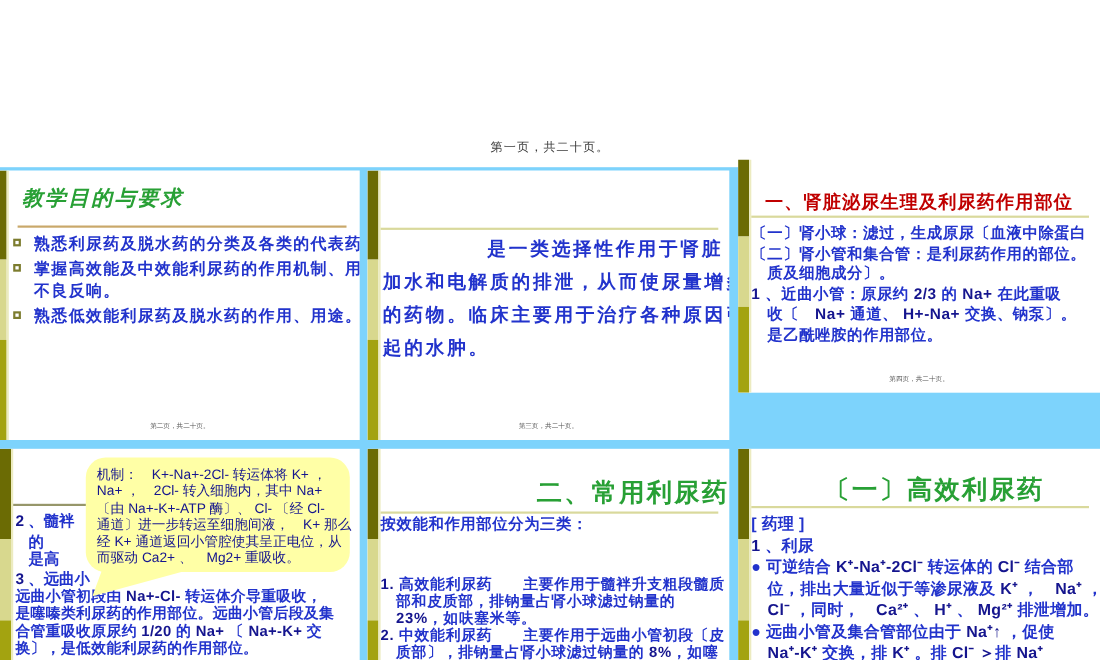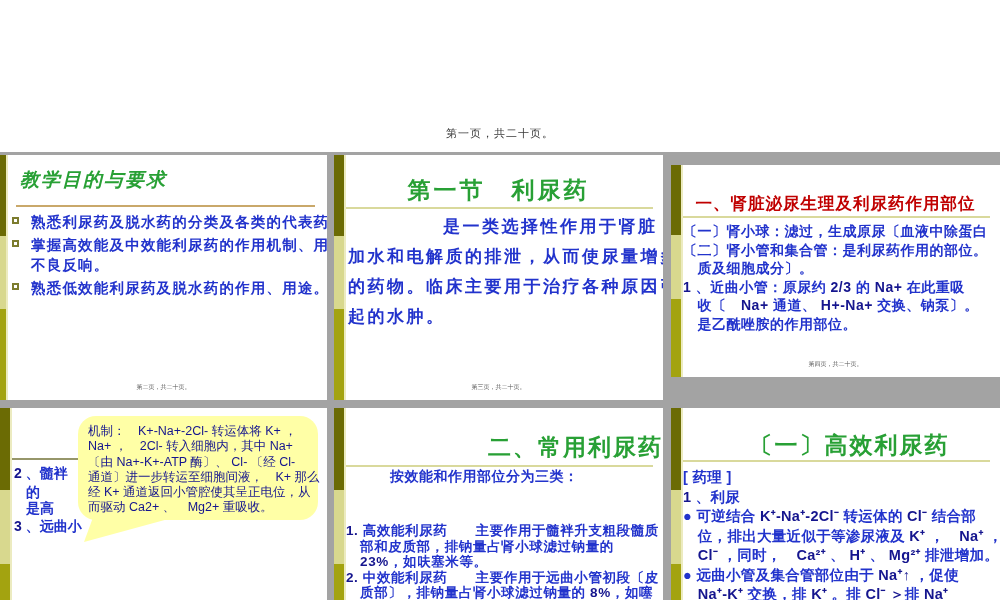--- a/index.html
+++ b/index.html
@@ -1,25 +1,25 @@
 <!DOCTYPE html>
 <html><head>
 <meta charset="utf-8">
 <style>
   * { margin:0; padding:0; box-sizing:border-box; }
   body { font-family:"Liberation Sans", sans-serif; }
-  #page { position:relative; width:1000px; height:600px; background:#a3a3a3; overflow:hidden; }
+  #page { position:relative; width:1000px; height:600px; background:#7dd3fc; overflow:hidden; }
   #topband { position:absolute; left:0; top:0; width:1000px; height:152px; background:#ffffff; }
   #top-label { position:absolute; top:126px; left:0; width:1000px; text-align:center;
                font-size:11px; color:#3a3a3a; letter-spacing:1px; }
 
   .slide { position:absolute; background:#ffffff; overflow:hidden; }
   #s1 { left:0;   top:155px; width:327px; height:245px; }
   #s2 { left:334px; top:155px; width:329px; height:245px; }
-  #s3 { left:671px; top:165px; width:329px; height:212px; }
+  #s3 { left:671px; top:145px; width:329px; height:212px; }
   #s4 { left:0;   top:408px; width:327px; height:247px; }
   #s5 { left:334px; top:408px; width:329px; height:247px; }
   #s6 { left:671px; top:408px; width:329px; height:247px; }
 
   .bar { position:absolute; left:0; top:0; bottom:0; width:10px; }
   .bar .seg1 { height:33%; background:#6b6b04; }
   .bar .seg2 { height:30%; background:#d8d88e; }
   .bar .seg3 { height:37%; background:#a3a310; }
   .bar-line { position:absolute; left:10px; top:0; bottom:0; width:2px; background:#ecebc0; }
   #s1 .bar { width:6px; } #s1 .bar-line { left:6px; }
@@ -55,21 +55,21 @@
   .frag { position:absolute; font-size:14px; }
   #s4 .f1 { left:14px; top:57px; } #s4 .f2 { left:26px; top:76px; }
   #s4 .f3 { left:26px; top:92px; } #s4 .f4 { left:14px; top:110px; }
   #s4 .body { position:absolute; left:14px; top:126px; right:2px; font-size:13.5px; line-height:16px; letter-spacing:0.3px; }
   .callout { position:absolute; left:78px; top:8px; width:240px; height:104px; background:#ffffa6; border-radius:18px; }
   .callout-tail { position:absolute; left:84px; top:104px; width:110px; height:30px; background:#ffffa6;
                   clip-path:polygon(0 100%, 10% 0, 100% 0); }
   .callout-text { position:absolute; left:88px; top:16px; width:228px; font-size:12.5px;
                   line-height:15.3px; font-weight:normal; color:#15158e; }
 
-  #s5 .intro { position:absolute; left:12px; top:60px; font-size:14px; letter-spacing:0.5px;padding-left:44px; }
+  #s5 .intro { position:absolute; left:12px; top:60px; font-size:14px; letter-spacing:0.5px; }
   #s5 .body { position:absolute; left:12px; top:79px; right:2px; font-size:13.5px; line-height:15.6px; letter-spacing:0.6px;margin-top:36px; }
 
   #s6 .body { position:absolute; left:12px; top:60px; right:2px; font-size:14.5px; line-height:19.5px; letter-spacing:0.3px; }
 
   .foot { position:absolute; bottom:8px; left:0; width:100%; text-align:center; font-size:6px; color:#555; }
 </style>
 </head>
 <body>
 
 <div id="page">
@@ -102,21 +102,20 @@
     <div class="foot">第二页，共二十页。</div>
   </div>
 
   <div class="slide" id="s2">
     <div class="bar">
         <div class="seg1"></div>
         <div class="seg2"></div>
         <div class="seg3"></div>
       </div>
     <div class="bar-line"></div>
-    <div class="title">第一节　利尿药</div>
     <div class="rule"></div>
     <div class="body blue">
         <div class="ln">是一类选择性作用于肾脏，增</div>
         <div class="ln">加水和电解质的排泄，从而使尿量增多</div>
         <div class="ln">的药物。临床主要用于治疗各种原因引</div>
         <div class="ln">起的水肿。</div>
       </div>
     <div class="foot">第三页，共二十页。</div>
   </div>
 
@@ -145,20 +144,26 @@
         <div class="seg1"></div>
         <div class="seg2"></div>
         <div class="seg3"></div>
       </div>
     <div class="bar-line"></div>
     <div class="rule-frag"></div>
     <div class="frag f1 blue"><span class="lt">2</span> 、髓袢</div>
     <div class="frag f2 blue">的</div>
     <div class="frag f3 blue">是高</div>
     <div class="frag f4 blue"><span class="lt">3</span> 、远曲小</div>
+    <div class="body blue">
+        <div class="ln">远曲小管初段由 <span class="lt">Na+-Cl-</span> 转运体介导重吸收，</div>
+        <div class="ln">是噻嗪类利尿药的作用部位。远曲小管后段及集</div>
+        <div class="ln">合管重吸收原尿约 <span class="lt">1/20</span> 的 <span class="lt">Na+</span> 〔 <span class="lt">Na+-K+</span> 交</div>
+        <div class="ln">换〕，是低效能利尿药的作用部位。</div>
+      </div>
     <div class="callout"></div>
     <div class="callout-tail"></div>
     <div class="callout-text">
         <div class="ln">机制：　<span class="lt">K+-Na+-2Cl-</span> 转运体将 <span class="lt">K+</span> ，</div>
         <div class="ln"><span class="lt">Na+</span> ，　<span class="lt">2Cl-</span> 转入细胞内，其中 <span class="lt">Na+</span></div>
         <div class="ln">〔由 <span class="lt">Na+-K+-ATP</span> 酶〕、 <span class="lt">Cl-</span> 〔经 <span class="lt">Cl-</span></div>
         <div class="ln">通道〕进一步转运至细胞间液，　<span class="lt">K+</span> 那么</div>
         <div class="ln">经 <span class="lt">K+</span> 通道返回小管腔使其呈正电位，从</div>
         <div class="ln">而驱动 <span class="lt">Ca2+</span> 、　<span class="lt">Mg2+</span> 重吸收。</div>
       </div>

